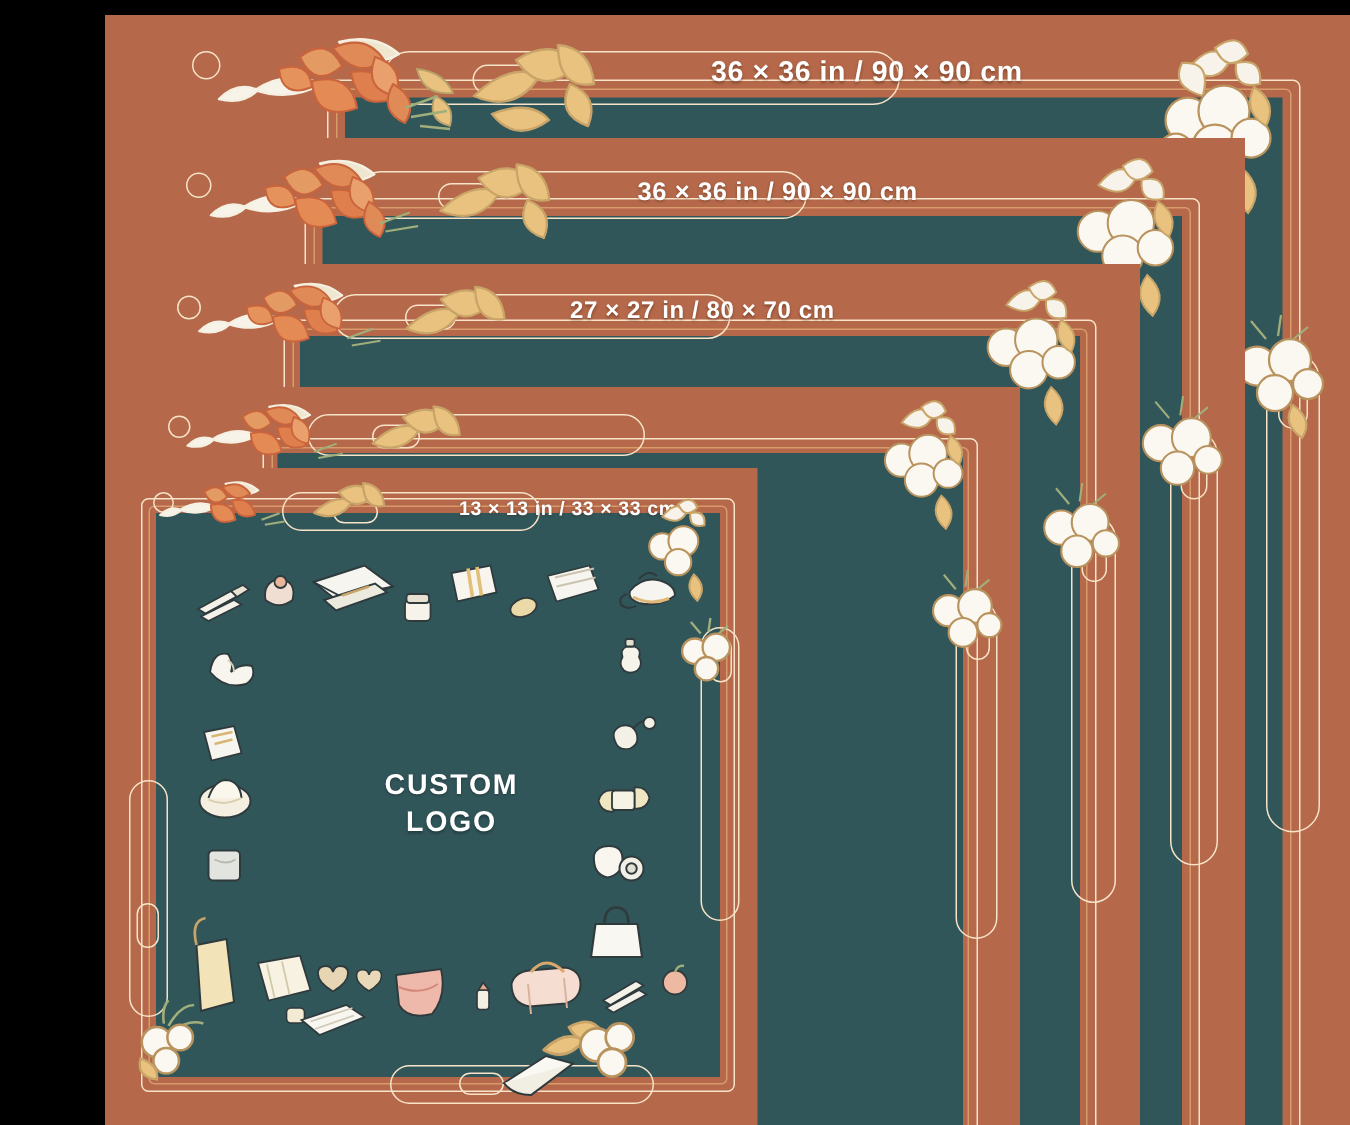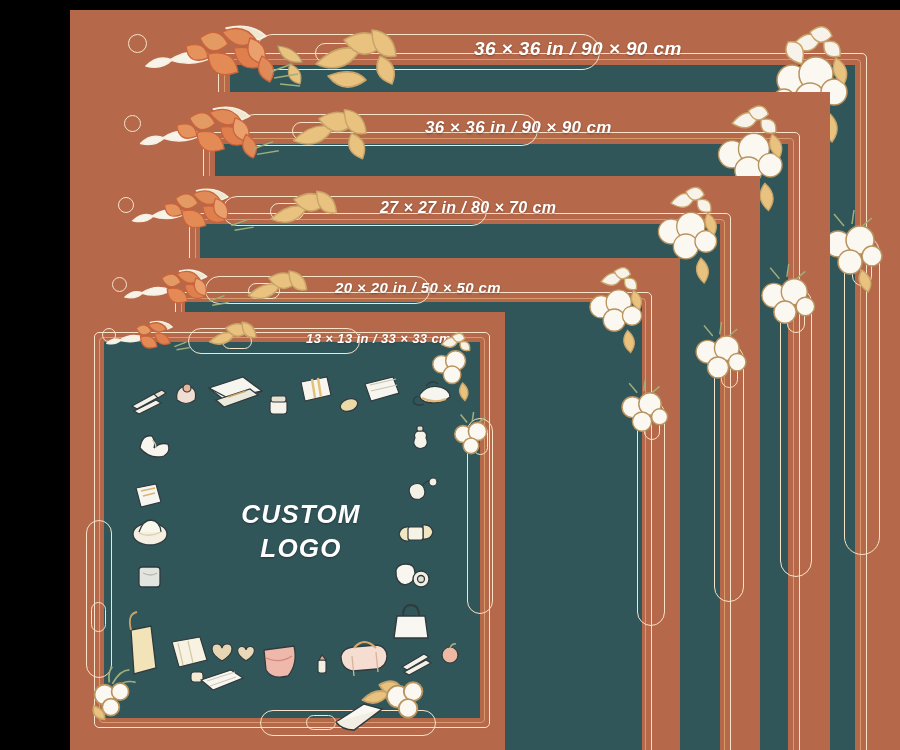--- a/index.html
+++ b/index.html
@@ -1,19 +1,19 @@
 <!DOCTYPE html>
 <html><head>
 <meta charset="utf-8">
 <style>
   html,body{margin:0;padding:0;background:#000;}
   body{width:900px;height:750px;overflow:hidden;
        font-family:"Liberation Sans","DejaVu Sans",sans-serif;}
 
-  #stage{position:relative;width:900px;height:750px;background:#000000;overflow:hidden;font-style:italic;}
+  #stage{position:relative;width:900px;height:750px;background:#000000;overflow:hidden;}
 
   
   .mat{position:absolute;box-sizing:border-box;}
   .mat .border-fill{position:absolute;inset:0;background:#b5694a;}
   .mat .teal{position:absolute;background:#31565a;}
   .mat .goldline{position:absolute;border:1.6px solid #f6e3c8;box-sizing:border-box;background:transparent;}
   .mat .goldline2{position:absolute;border:1.1px solid #d99b6c;box-sizing:border-box;background:transparent;}
 
   
   .size-label{position:absolute;color:#ffffff;font-weight:bold;letter-spacing:.4px;
@@ -296,21 +296,20 @@
     <div class="border-fill"></div>
     <div class="teal" style="left:115px;top:44px;right:38px;bottom:0;"></div>
     <div class="goldline" style="left:105px;top:34px;right:28px;bottom:-10px;border-radius:5px;"></div>
     <div class="goldline2" style="left:111px;top:40px;right:34px;bottom:-10px;border-radius:4px;"></div>
     <div class="ring" style="left:42px;top:19px;width:15px;height:15px;"></div>
     <div class="pill" style="left:135px;top:18px;width:225px;height:28px;"></div>
     <div class="pill" style="left:178px;top:25px;width:32px;height:16px;"></div>
     <div class="pill" style="right:15px;top:142px;width:28px;height:226px;"></div>
     <div class="pill" style="right:20px;top:150px;width:16px;height:32px;"></div>
 
-    <div class="size-label" style="left:265px;top:21px;font-size:15px;">20 × 20 in / 50 × 50 cm</div>
 
     <div class="flower" style="left:44px;top:5px;">
       <svg width="150" height="60" viewBox="0 0 220 80">
         <g stroke="#f6f0e2" stroke-width="2" stroke-linejoin="round">
           <path d="M16 46 q12 -12 26 -6 q-10 10 -26 6z" fill="#f7f3e8"></path>
           <path d="M40 40 q22 -14 44 -4 q-20 12 -44 4z" fill="#f7f3e8"></path>
           <path d="M96 8 q24 -6 40 8 q-20 12 -40 -8z" fill="#efe6cf"></path>
         </g>
         <g stroke="#c9643c" stroke-width="1.8" stroke-linejoin="round">
           <path d="M92 12 q22 -10 34 8 q-18 14 -34 -8z" fill="#e08a58"></path>
@@ -384,21 +383,21 @@
     <div class="pill" style="right:17px;top:113px;width:15px;height:30px;"></div>
 
     <div class="pill" style="left:16px;top:208px;width:26px;height:158px;"></div>
     <div class="pill" style="left:21px;top:290px;width:15px;height:30px;"></div>
 
     <div class="pill" style="left:190px;bottom:14px;width:176px;height:26px;"></div>
     <div class="pill" style="left:236px;bottom:20px;width:30px;height:15px;"></div>
 
     <div class="size-label" style="left:236px;top:19px;font-size:13px;">13 × 13 in / 33 × 33 cm</div>
 
-    <div class="logo" style="left:0;right:0;top:186px;font-size:26px;margin-left:27px;">
+    <div class="logo" style="left:0;right:0;top:200px;font-size:19px;margin-left:27px;">
       <div>CUSTOM</div>
       <div>LOGO</div>
     </div>
 
     <div class="icon-blob" style="left:60px;top:74px;">
       <svg width="40" height="30" viewBox="0 0 40 30">
           <g stroke="#2f3a3c" stroke-width="1.2" fill="#f4f1e8">
         <path d="M2 20 l22 -12 l5 3 l-22 12z"></path>
             <path d="M4 25 l22 -11 l5 3 l-22 11z"></path>
         <path d="M24 8 l8 -4 l4 3 l-8 5z" fill="#e8e3d4"></path>

